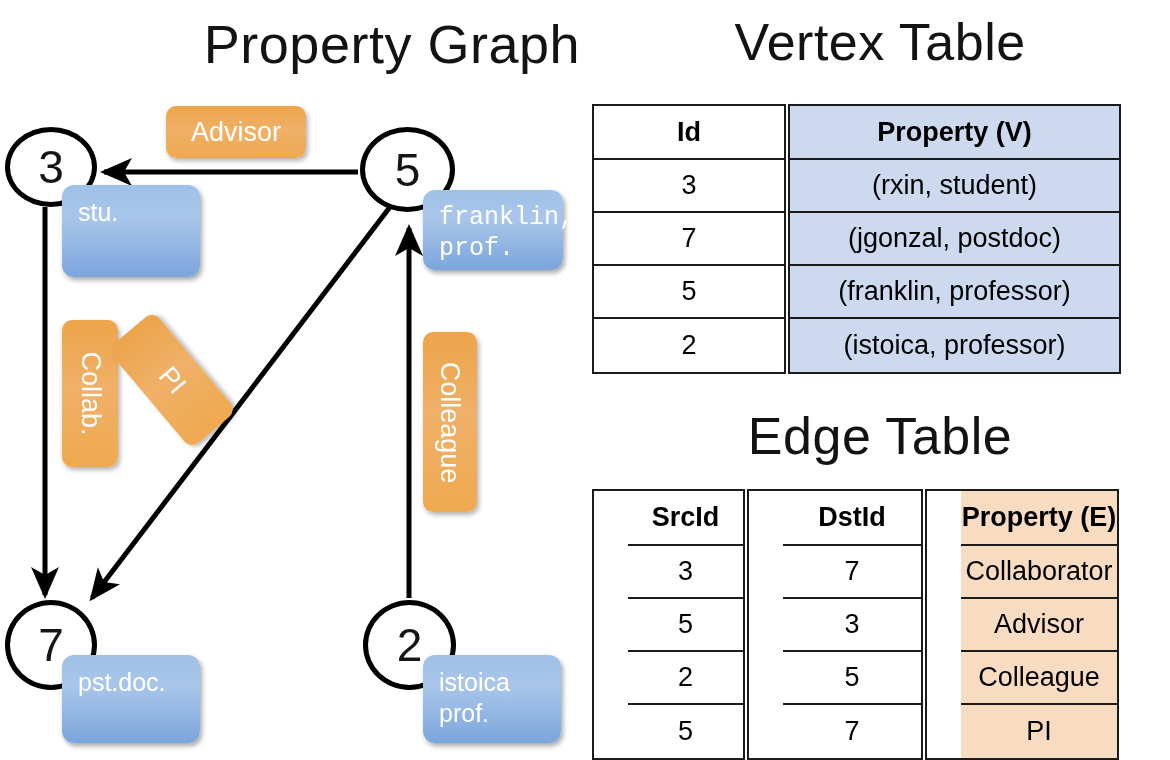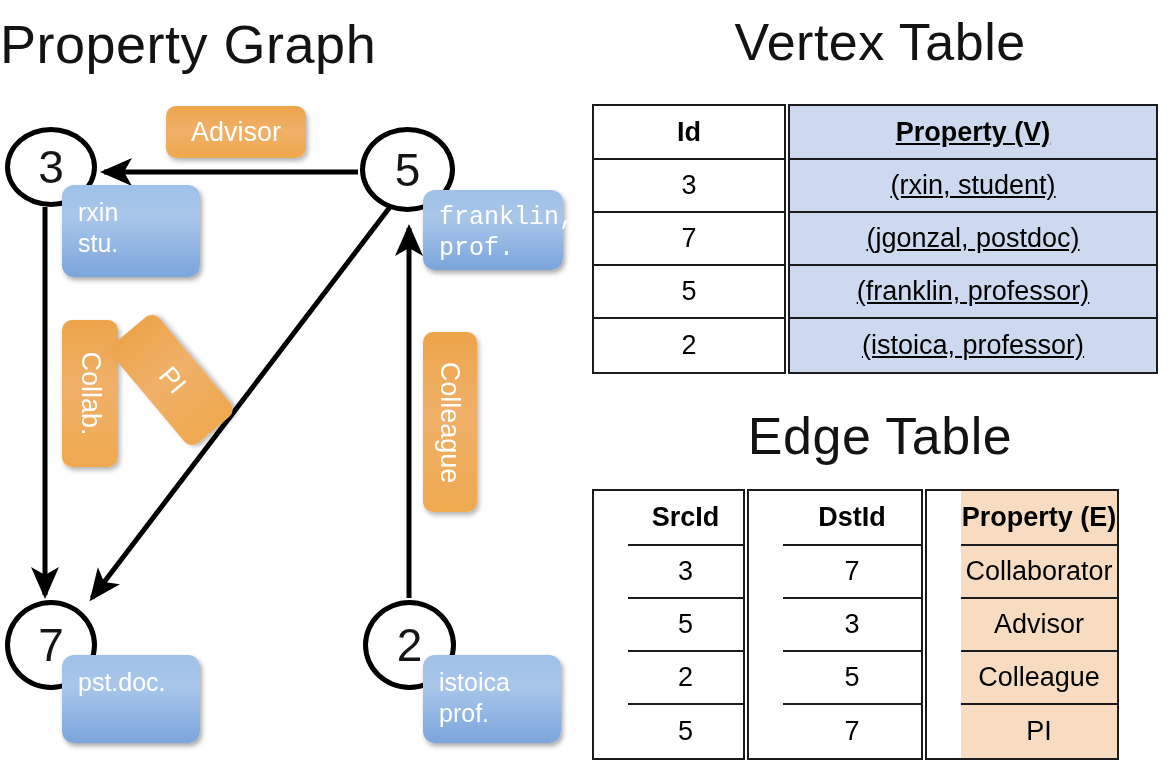--- a/index.html
+++ b/index.html
@@ -20,21 +20,21 @@
   .title {
     position: absolute;
     font-weight: 300;
     color: #131313;
     white-space: nowrap;
     letter-spacing: 0.5px;
   }
   #title-property-graph {
     left: 0; top: 12px;
     width: 580px;
-    text-align: left;
+    text-align: right;
     font-size: 54px;
     line-height: 64px;
   }
   #title-vertex-table {
     left: 590px; top: 10px;
     width: 580px;
     text-align: center;
     font-size: 52px;
     line-height: 64px;
   }
@@ -160,21 +160,21 @@
     border-bottom: 2px solid #1b1b1b;
     white-space: nowrap;
   }
   .cell:last-child { border-bottom: none; }
   .cell.head { font-weight: 700; font-size: 27px; }
   .fill-blue   { background: #ccd9ee; }
   .fill-orange { background: #f7dcc1; }
 
   #vertex-table { left: 592px; top: 104px; }
   #vertex-table .col-id  { width: 194px; }
-  #vertex-table .col-prop{ width: 370px; text-decoration: underline; }
+  #vertex-table .col-prop{ width: 333px; }
   #vertex-table .cell    { height: 53px; }
   #vertex-table .cell.head { height: 54px; }
 
   #edge-table { left: 592px; top: 489px; }
   #edge-table .col-src  { width: 153px; }
   #edge-table .col-dst  { width: 176px; }
   #edge-table .col-prop { width: 194px; }
   #edge-table .cell     { height: 53px; margin-left: 34px; }
   #edge-table .cell.head{ height: 55px; }
 </style>
@@ -224,21 +224,20 @@
     <span>5</span>
   </div>
   <div class="vertex-node" id="vertex-7">
     <span>7</span>
   </div>
   <div class="vertex-node" id="vertex-2">
     <span>2</span>
   </div>
 
   <div class="prop-box" id="prop-box-rxin">
-    <div>rxin</div>
     <div>stu.</div>
   </div>
   <div class="prop-box" id="prop-box-franklin">
     <div>franklin,</div>
     <div>prof.</div>
   </div>
   <div class="prop-box" id="prop-box-jgonzal">
     <div>pst.doc.</div>
   </div>
   <div class="prop-box" id="prop-box-istoica">

